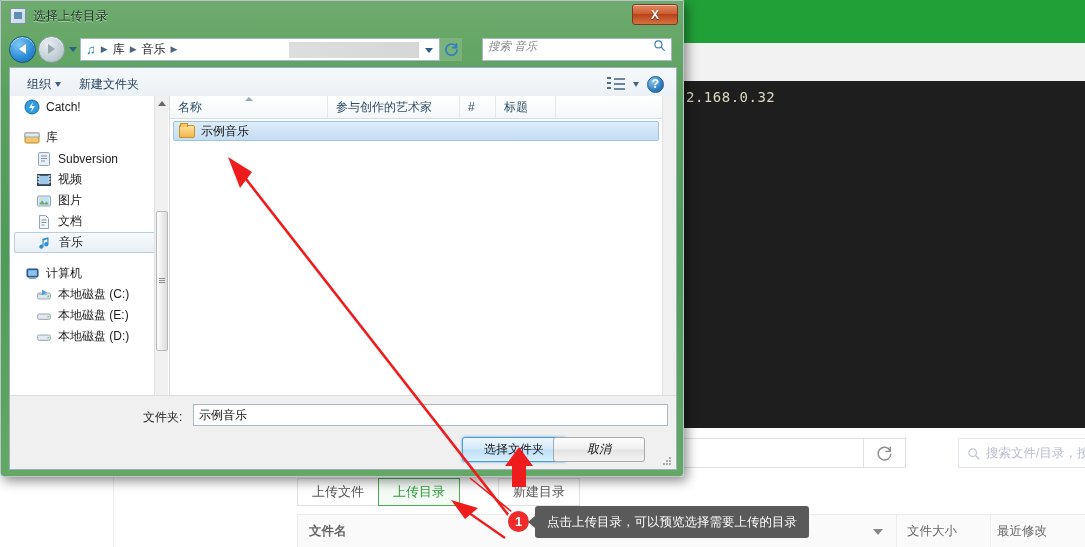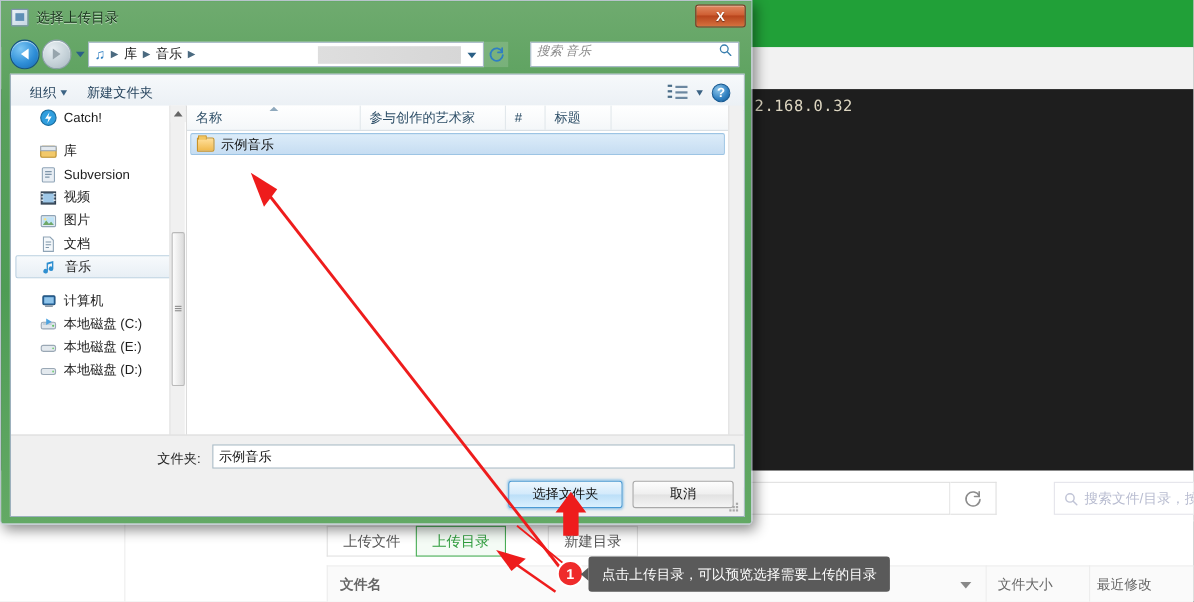--- a/index.html
+++ b/index.html
@@ -230,21 +230,21 @@
     border: 1px solid #1c5d94;
   }
 
   
   .navpane {
     position: absolute; left: 0; top: 28px; width: 158px; height: 347px;
     background: #fff; overflow: hidden;
   }
   .nav-item {
     display: flex; align-items: center; gap: 6px;
-    height: 21px; padding-left: 26px; font-size: 12px; color: #1c1c1c;
+    height: 21px; padding-left: 14px; font-size: 12px; color: #1c1c1c;
     white-space: nowrap;
   }
   .nav-item.indent { padding-left: 26px; }
   .nav-item.selected {
     background: linear-gradient(180deg,#f7fafc,#e8eff5);
     border: 1px solid #b9cfe0; border-radius: 2px;
     margin: 0 4px 0 4px; padding-left: 22px; height: 21px;
   }
   .nav-gap { height: 10px; }
   .ni-icon { width: 16px; height: 16px; flex: none; position: relative; }
@@ -350,23 +350,24 @@
     display: flex; align-items: center; justify-content: center;
     font-size: 12px; color: #111; border-radius: 3px;
   }
   .btn-primary {
     left: 452px; width: 104px;
     background: linear-gradient(180deg,#eef7fd 0%, #d3eafb 48%, #bcdff8 52%, #daf0fe 100%);
     border: 1px solid #4a9ad4;
     box-shadow: 0 0 2px 1px rgba(110,180,230,0.55);
   }
   .btn-cancel {
-    left: 565px; width: 92px;
+    left: 543px; width: 92px;
     background: linear-gradient(180deg,#fdfdfd 0%, #efefef 48%, #e2e2e2 52%, #f4f4f4 100%);
     border: 1px solid #a9a9a9;
+    font-style: italic;
   }
   .resize-grip {
     position: absolute; right: 3px; bottom: 2px; width: 11px; height: 11px;
   }
   .resize-grip i {
     position: absolute; width: 2px; height: 2px; background: #a8a8a8; display: block;
   }
 
   
   .anno { position: absolute; left: 0; top: 0; width: 1085px; height: 547px; pointer-events: none; }

